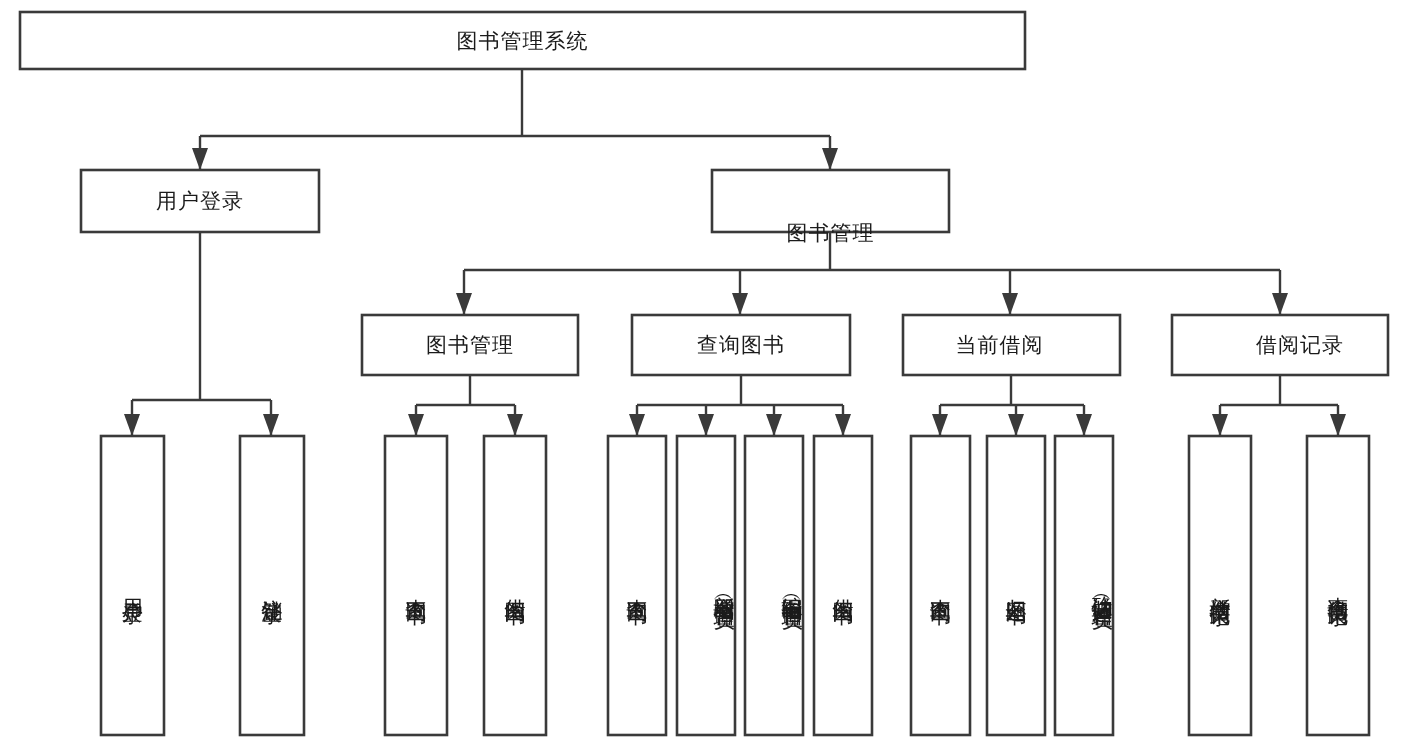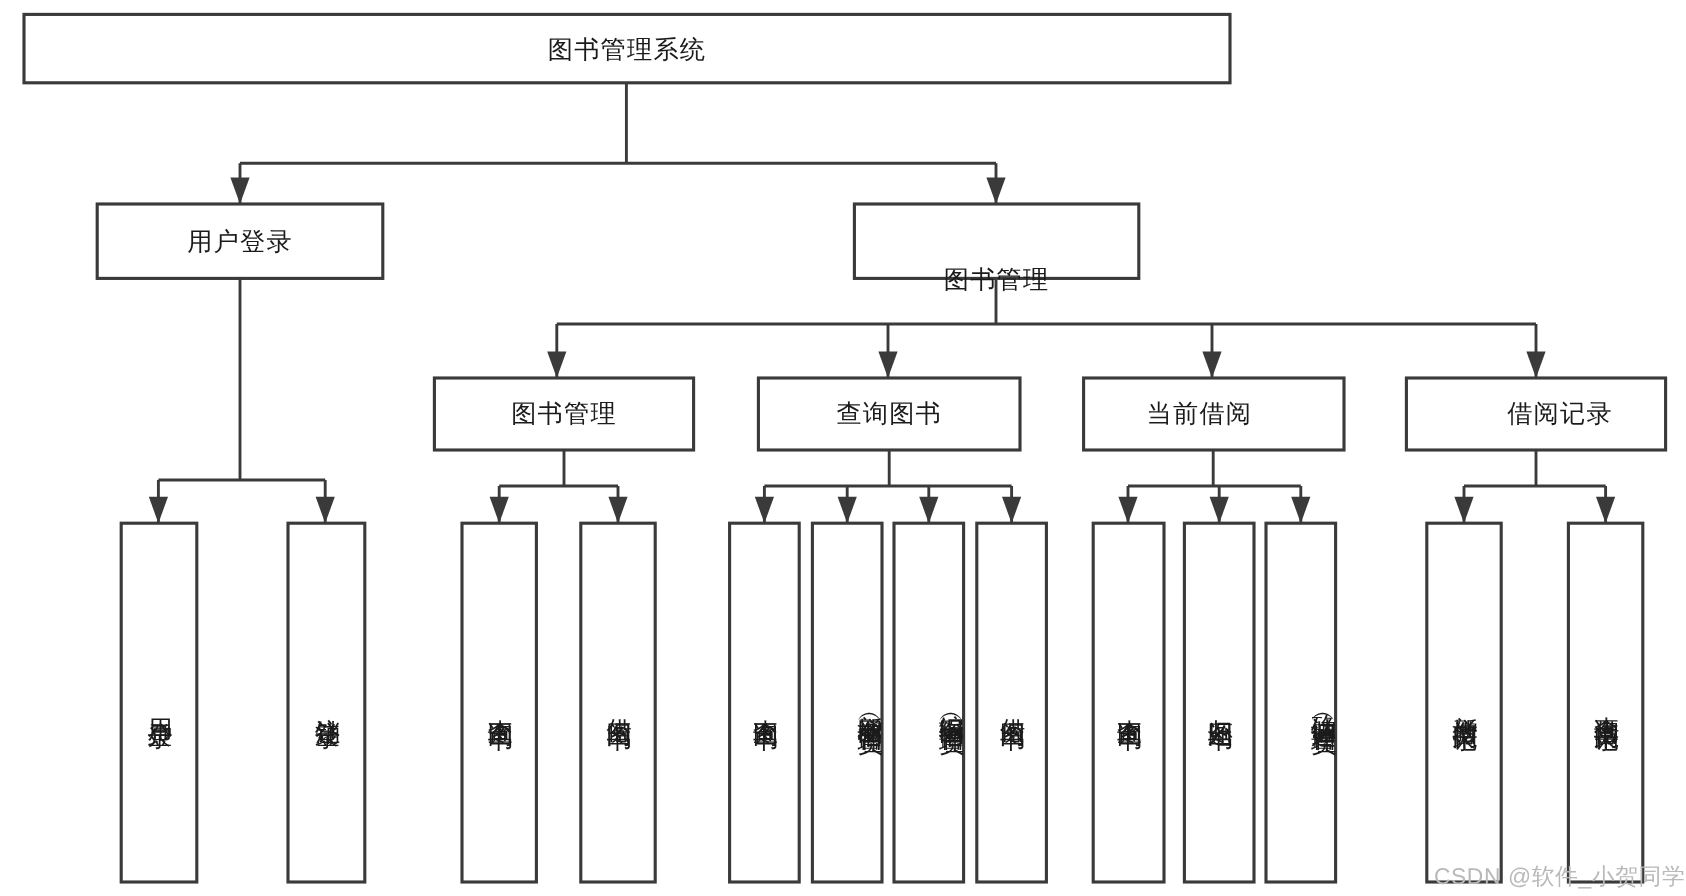--- a/index.html
+++ b/index.html
@@ -178,15 +178,14 @@
       <div class="node-label-v align-top" style="left: 677px; top: 436px; width: 58px; height: 299px;">新增图书（管理员）</div>
       <div class="node-label-v align-top" style="left: 745px; top: 436px; width: 58px; height: 299px;">编辑图书（管理员）</div>
       <div class="node-label-v" style="left: 814px; top: 436px; width: 58px; height: 299px;">借阅图书</div>
       <div class="node-label-v" style="left: 911px; top: 436px; width: 59px; height: 299px;">查询图书</div>
       <div class="node-label-v" style="left: 987px; top: 436px; width: 58px; height: 299px;">归还图书</div>
       <div class="node-label-v align-top" style="left: 1055px; top: 436px; width: 58px; height: 299px;">确认归还（管理员）</div>
       <div class="node-label-v" style="left: 1189px; top: 436px; width: 62px; height: 299px;">新增借阅记录</div>
       <div class="node-label-v" style="left: 1307px; top: 436px; width: 62px; height: 299px;">查询借阅记录</div>
     </div>
 
-  <div class="watermark" style="left: 1195px; top: 718px;">CSDN @软件_小贺同学</div>
 
 </div>
 
 </body></html>

